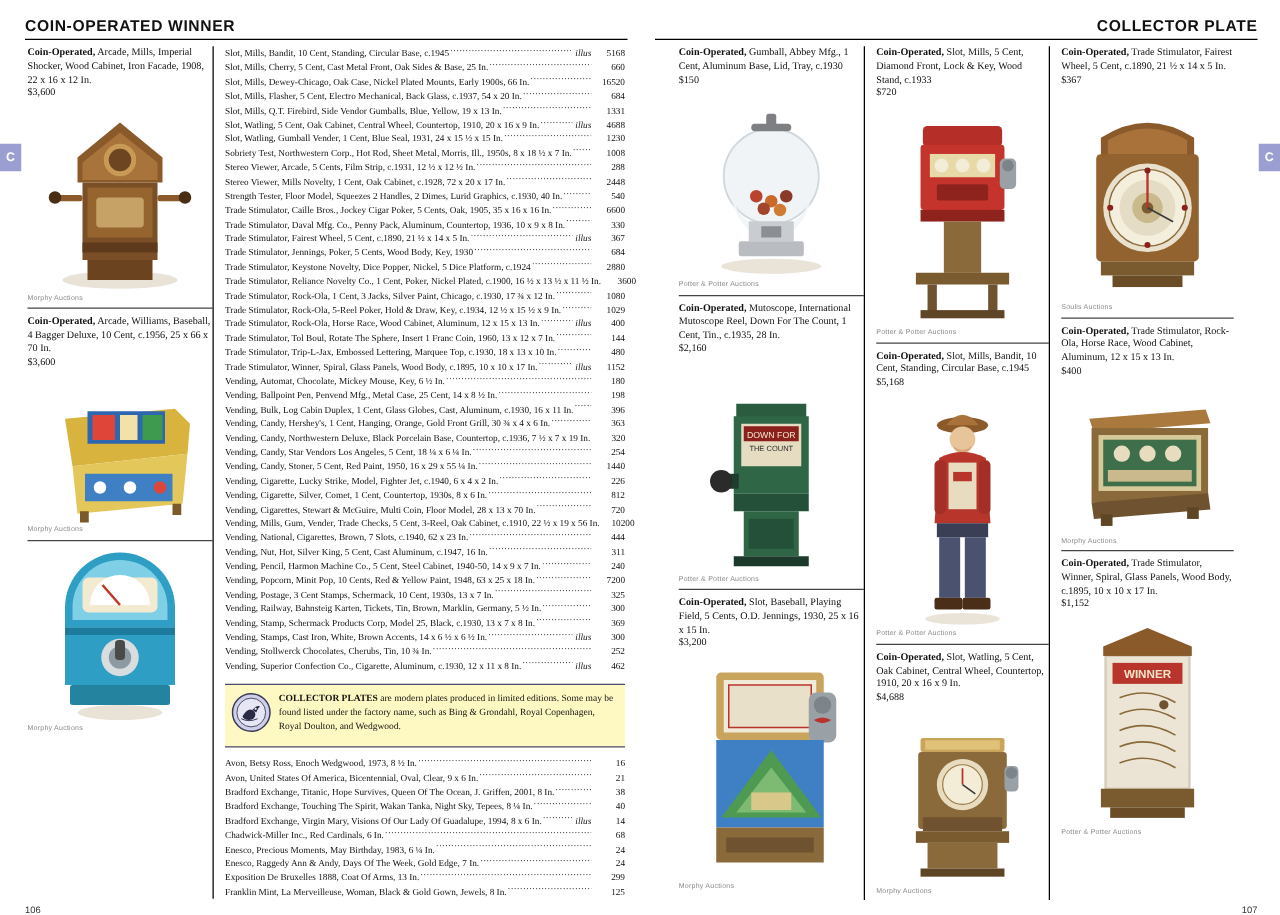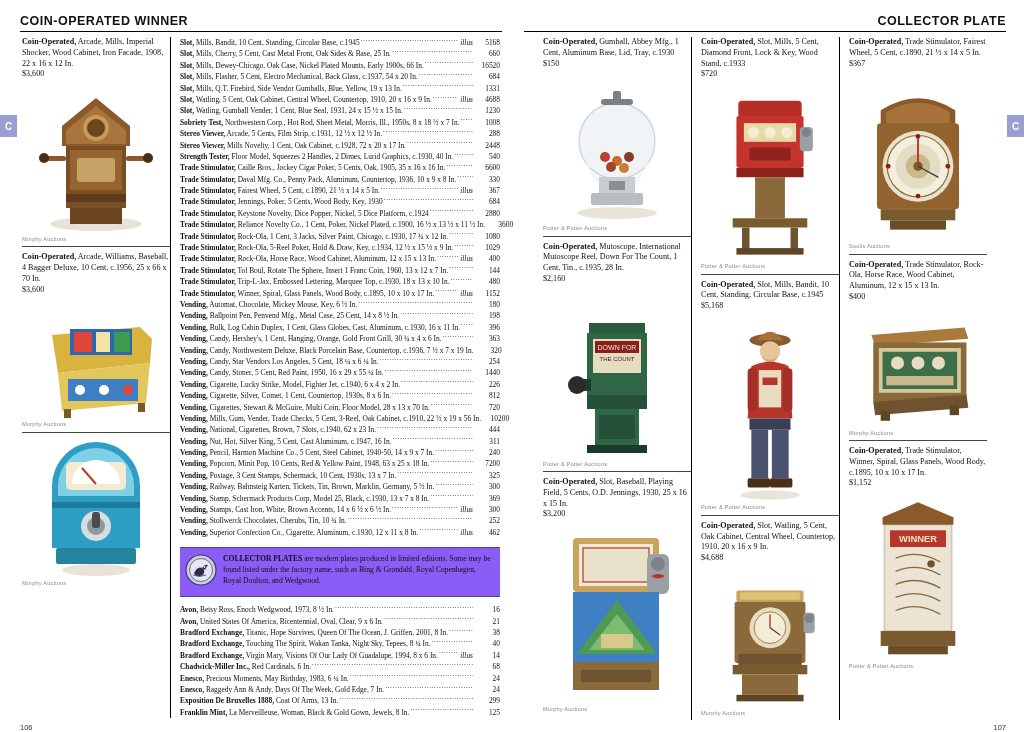--- a/index.html
+++ b/index.html
@@ -56,40 +56,40 @@
   .cap-sep { border-top: 1px solid #444; margin: 0 0 5px; }
 
   
   .photo { margin: 4px 0 0; position: relative; overflow: hidden; }
   .photo svg { display: block; width: 100%; }
 
   
   .entries { font-size: 7.4px; line-height: 1.405; }
   .entry { display: flex; align-items: baseline; white-space: nowrap; }
   .entry .txt { font-weight: normal; }
-  .entry .txt b { font-weight: bold; }
+  .entry .txt b { font-weight: normal; }
   .entry .illus { font-style: italic; padding: 0 1px; }
   .entry .dots {
     flex: 1 1 auto; overflow: hidden; margin: 0 1px;
     position: relative; height: 8px;
   }
   .entry .dots::after {
     content: ".........................................................................................................................";
     position: absolute; left: 0; bottom: 1px;
     letter-spacing: .6px; color: #222; font-size: 7.4px;
   }
   .entry .val {
     flex: 0 0 auto; text-align: right; min-width: 26px;
     padding-left: 2px;
     font-family: Liberation Serif, serif;
   }
 
   
   .note {
-    background: #8b5cf6; border-top: 1px solid #4a4a72; border-bottom: 1px solid #4a4a72;
+    background: #fef9c3; border-top: 1px solid #4a4a72; border-bottom: 1px solid #4a4a72;
     display: flex; gap: 6px; padding: 6px 6px 6px 5px;
     margin: 9px 0 7px; align-items: flex-start;
   }
   .note .glyph { flex: 0 0 32px; }
   .note .body {
     font-size: 7.6px; line-height: 1.42;
   }
   .note .body b { font-weight: bold; }
 
   

